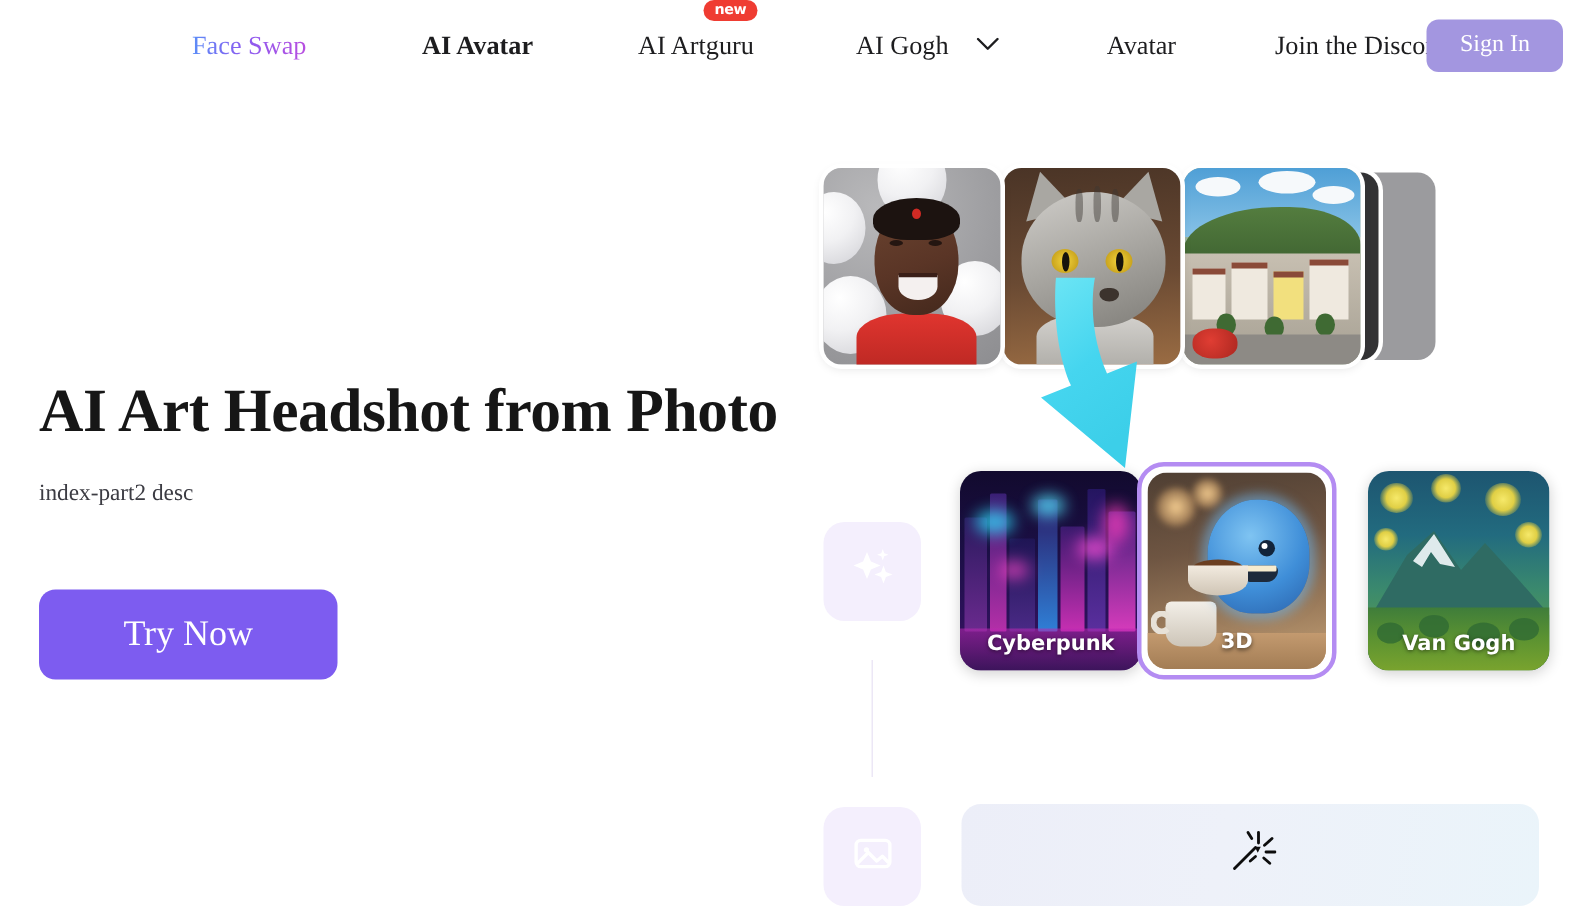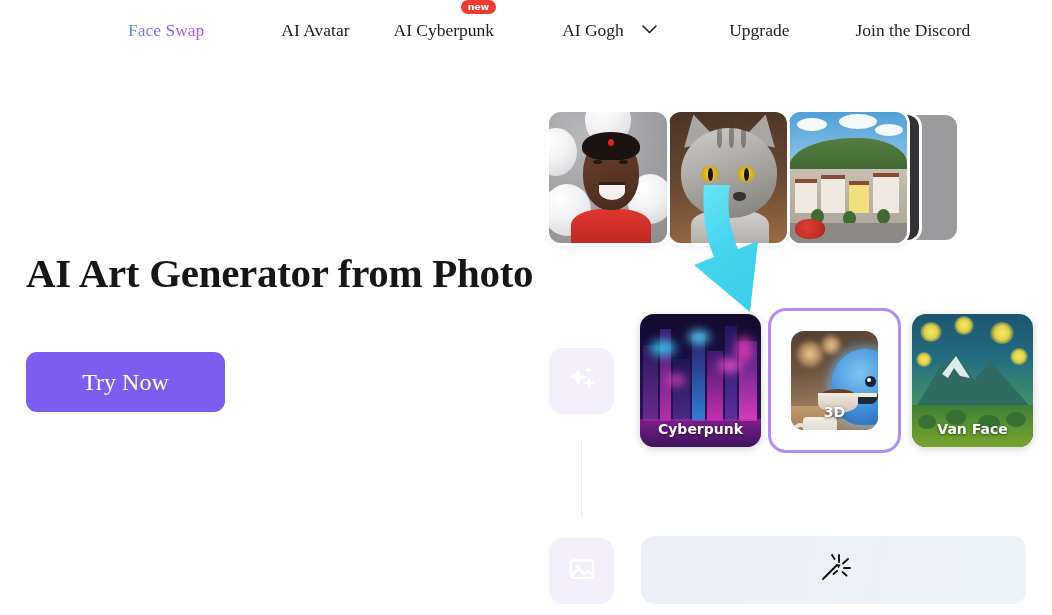--- a/index.html
+++ b/index.html
@@ -338,26 +338,26 @@
     width: 121px; height: 133px;
     border-radius: 14px;
     overflow: hidden;
     cursor: pointer;
     box-shadow: 0 2px 9px rgba(0,0,0,0.18);
   }
   .style-card.c1 { left: 0; }
   .style-card.c3 { left: 272px; }
   .style-card-sel {
     position: absolute;
-    left: 128px; top: -6px;
+    left: 118px; top: -6px;
     width: 133px; height: 145px;
     border: 3px solid #b48cf2;
     border-radius: 18px;
     background: #ffffff;
-    padding: 20px;
+    padding: 4px;
     cursor: pointer;
   }
   .style-card-sel .inner {
     width: 100%; height: 100%;
     border-radius: 13px;
     overflow: hidden;
     position: relative;
   }
   .style-label {
     position: absolute;
@@ -528,53 +528,55 @@
 <div class="navbar">
 
 
   <div class="nav-links">
 
     <div class="nav-item faceswap" style="margin-right:77px;">
       <span class="nav-sparkle">✦</span>
       <span>Face Swap</span>
     </div>
 
-    <div class="nav-item" style="margin-right:44px;">
+    <div class="nav-item" style="margin-right:70px;font-weight:bold;">
       <span>AI Avatar</span>
     </div>
 
     <div class="nav-item" style="margin-right:68px;">
       <span class="badge-new">new</span>
-      <span>AI Cyberpunk</span>
+      <span>AI Artguru</span>
     </div>
 
     <div class="nav-item" style="margin-right:72px;">
       <span>AI Gogh</span>
       <span class="chev">
         <svg width="15" height="9" viewBox="0 0 15 9">
             <path d="M1 1 L7.5 7.5 L14 1" stroke="#1d1d1f" stroke-width="1.6" fill="none" stroke-linecap="round" stroke-linejoin="round"></path>
           </svg>
       </span>
     </div>
 
     <div class="nav-item" style="margin-right:66px;">
-      <span>Upgrade</span>
+      <span>Avatar</span>
     </div>
 
     <div class="nav-item">
       <span>Join the Discord</span>
     </div>
   </div>
 
   <div class="nav-right">
+    <button class="btn-signin">Sign In</button>
   </div>
 </div>
 
 <div class="hero">
-  <h1 class="hero-title">AI Art Generator from Photo</h1>
+  <h1 class="hero-title">AI Art Headshot from Photo</h1>
+  <p class="hero-desc">index-part2 desc</p>
   <button class="btn-try">Try Now</button>
 </div>
 
 <div class="right-panel">
 
   <div class="photo-strip">
 
     <div class="photo-card p1">
       <div class="ph1-bg"></div>
       <div class="balloon" style="left:-14px;top:16px;width:42px;height:48px;"></div>
@@ -696,21 +698,21 @@
         <svg width="121" height="133" viewBox="0 0 121 133" style="position:absolute;left:0;top:0;">
           <path d="M0 100 L26 56 L44 40 L62 66 L78 48 L100 72 L121 96 L121 133 L0 133 Z" fill="#2f6b63"></path>
           <path d="M30 60 L44 42 L58 64 L48 62 L42 54 L36 64 Z" fill="#dfeaec"></path>
         </svg>
         <div class="vg-field"></div>
         <div class="vg-bush" style="left:6px;bottom:18px;width:18px;height:14px;"></div>
         <div class="vg-bush" style="left:34px;bottom:22px;width:20px;height:15px;"></div>
         <div class="vg-bush" style="left:66px;bottom:16px;width:22px;height:16px;"></div>
         <div class="vg-bush" style="left:94px;bottom:20px;width:20px;height:15px;"></div>
       </div>
-      <div class="style-label">Van Face</div>
+      <div class="style-label">Van Gogh</div>
     </div>
   </div>
 
   <div class="mini-panel sparkle">
     <span>
       <svg width="32" height="32" viewBox="0 0 32 32">
         <path d="M12 5 L14.6 11.4 L21 14 L14.6 16.6 L12 23 L9.4 16.6 L3 14 L9.4 11.4 Z" fill="#ffffff"></path>
         <path d="M23 14 L24.6 18.4 L29 20 L24.6 21.6 L23 26 L21.4 21.6 L17 20 L21.4 18.4 Z" fill="#ffffff"></path>
         <path d="M22.5 3 L23.5 5.8 L26.3 6.8 L23.5 7.8 L22.5 10.6 L21.5 7.8 L18.7 6.8 L21.5 5.8 Z" fill="#ffffff"></path>
       </svg>

